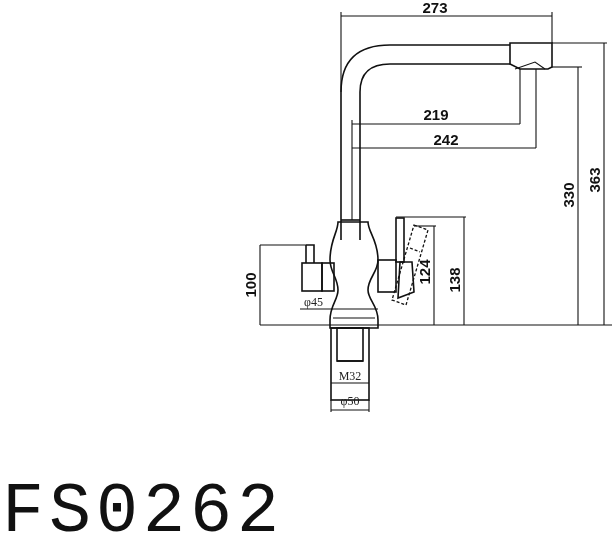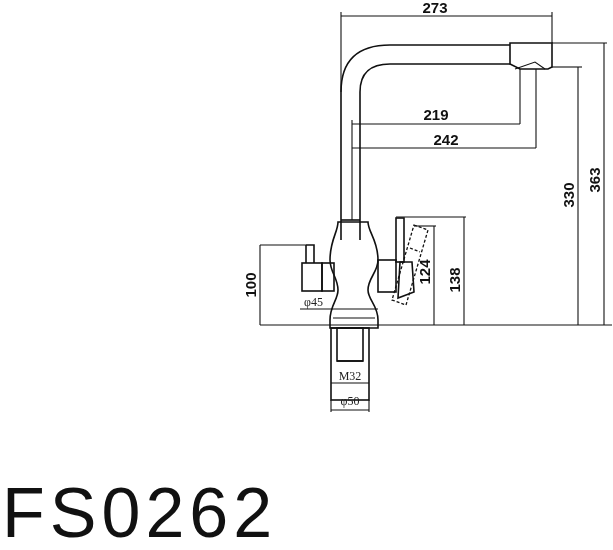--- a/index.html
+++ b/index.html
@@ -3,21 +3,21 @@
 <meta charset="utf-8">
 <style>
   html, body { margin: 0; padding: 0; background: #ffffff; }
   body { width: 613px; height: 550px; position: relative; overflow: hidden; }
   #drawing { position: absolute; left: 0; top: 0; }
   .ln { stroke: #111; stroke-width: 1.6; fill: none; }
   .thin { stroke: #111; stroke-width: 1.1; fill: none; }
   .dash { stroke: #111; stroke-width: 1.3; fill: none; stroke-dasharray: 3 2; }
   .dimtxt { font-family: "Liberation Sans", sans-serif; font-weight: bold; font-size: 15px; fill: #111; }
   .smalltxt { font-family: "Liberation Serif", serif; font-size: 12px; fill: #222; }
-  .model { position: absolute; left: 2px; top: 478px; font-family: Liberation Sans, sans-serif;
+  .model { position: absolute; left: 2px; top: 478px; font-family: Liberation Mono, monospace;
            font-size: 70px; letter-spacing: 5px; color: #111; line-height: 1; }
 </style>
 </head>
 <body>
 
 <svg id="drawing" width="613" height="470" viewBox="0 0 613 470" xmlns="http://www.w3.org/2000/svg">
 
   <g>
 
     <path class="ln" d="M341 240 L341 92 Q341 45 390 45 L510 45"></path>

